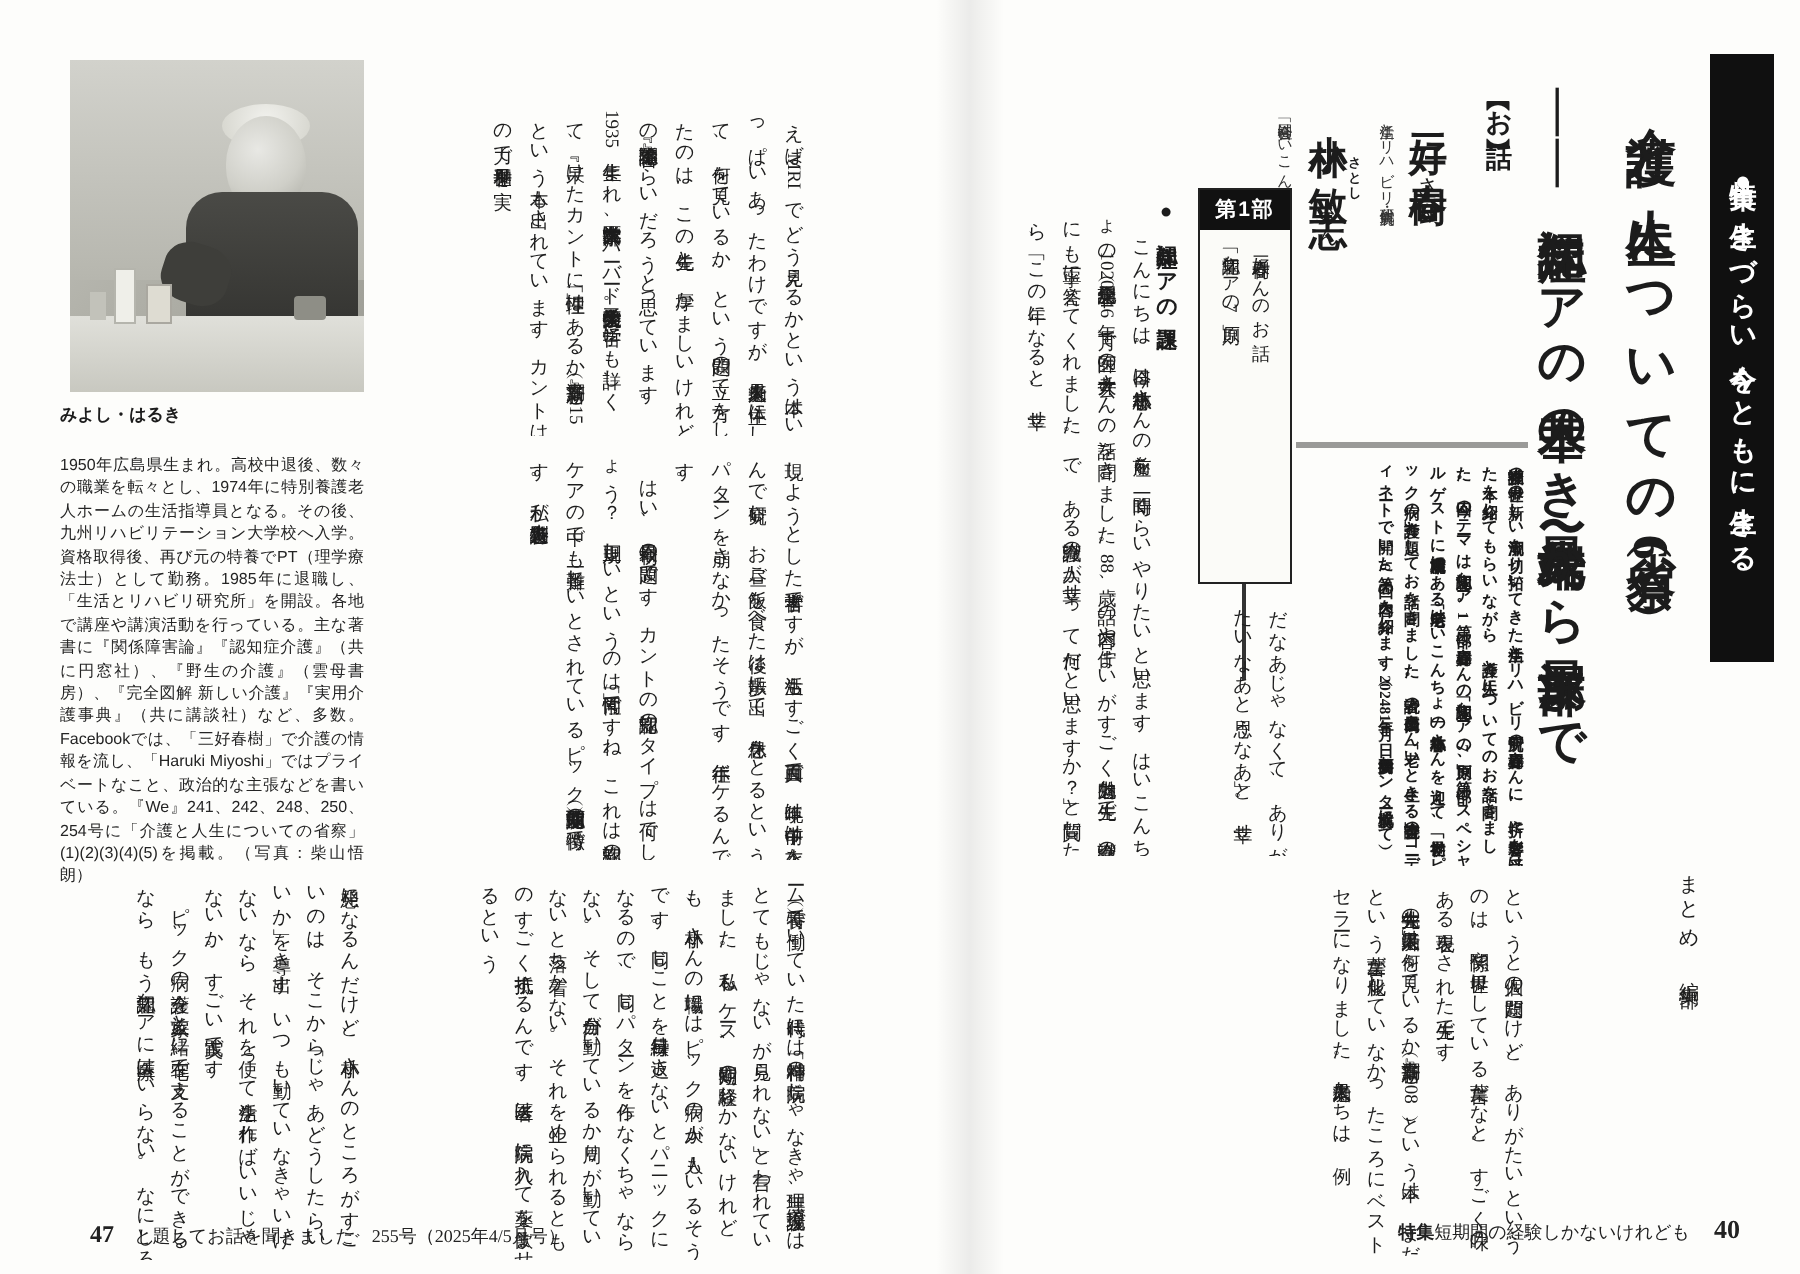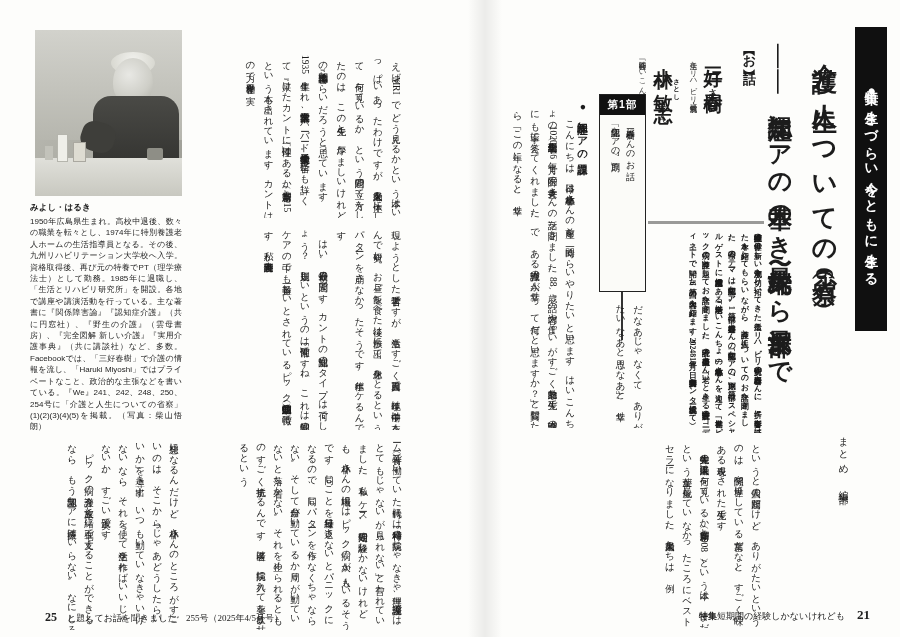--- a/index.html
+++ b/index.html
@@ -24,21 +24,21 @@
          background:linear-gradient(180deg,#4a4a46,#333330);}
   #photo .arm{position:absolute;left:46px;top:92px;width:34px;height:30px;border-radius:40%;
          background:#3e3e3a;transform:rotate(18deg);}
   #photo .table{position:absolute;left:0;top:128px;width:147px;height:38px;
          background:linear-gradient(180deg,#e0e0da,#c8c8c0);}
   #photo .b1{position:absolute;left:22px;top:104px;width:9px;height:26px;background:#efefe9;border:1px solid #b5b5ad;}
   #photo .b2{position:absolute;left:38px;top:112px;width:11px;height:18px;background:#dedcd2;border:1px solid #aaa8a0;}
   #photo .b3{position:absolute;left:10px;top:116px;width:8px;height:14px;background:#c2c2ba;}
   #photo .b4{position:absolute;left:112px;top:118px;width:16px;height:12px;background:#8e8e86;border-radius:2px;}
   .bio-name{left:30px;top:202px;font-size:8.5px;font-weight:bold;}
-  .bio-text{left:30px;top:216px;width:152px;height:222px;font-size:8px;line-height:11.4px;
+  .bio-text{left:30px;top:227px;width:152px;height:222px;font-size:8px;line-height:11.4px;
             color:#242424;text-align:justify;}
   #band1{left:186px;top:55px;width:219px;height:163px;font-size:9.5px;line-height:18.2px;}
   #band2{left:186px;top:224px;width:219px;height:206px;font-size:9.5px;line-height:18.2px;}
   #band3a{left:186px;top:437px;width:219px;height:193px;font-size:9.5px;line-height:17px;}
   #band3b{left:30px;top:437px;width:152px;height:193px;font-size:9.5px;line-height:17px;}
   .footerL{left:45px;top:610px;font-size:9px;color:#222;}
   .footerL .pnum{font-size:12px;font-weight:bold;margin-right:10px;}
   
   #banner{left:855px;top:27px;width:32px;height:304px;background:#101010;color:#fff;
           display:flex;align-items:center;justify-content:center;}
@@ -93,21 +93,21 @@
 <div class="abs bio-text gothic">1950年広島県生まれ。高校中退後、数々の職業を転々とし、1974年に特別養護老人ホームの生活指導員となる。その後、九州リハビリテーション大学校へ入学。資格取得後、再び元の特養でPT（理学療法士）として勤務。1985年に退職し、「生活とリハビリ研究所」を開設。各地で講座や講演活動を行っている。主な著書に『関係障害論』『認知症介護』（共に円窓社）、『野生の介護』（雲母書房）、『完全図解 新しい介護』『実用介護事典』（共に講談社）など、多数。Facebookでは、「三好春樹」で介護の情報を流し、「Haruki Miyoshi」ではプライベートなこと、政治的な主張などを書いている。『We』241、242、248、250、254号に「介護と人生についての省察」(1)(2)(3)(4)(5)を掲載。（写真：柴山悟朗）</div>
 
 <div id="band1" class="band">えばMRIでどう見えるかという本はいっぱいあったわけですが、痴呆老人を主体にして、何を見ているか、という問題の立て方をしたのは、この先生と、厚かましいけれど私の本『関係障害論』くらいだろうと思っています。1935年生まれ、東京大学医学部卒業、ハーバード大学公衆衛生大学院修了。哲学にも詳しくて、『呆けたカントに「理性」はあるか』（新潮新書、2015）という本も出されています。カントは理性の力で世界平和を実</div>
 <div id="band2" class="band">現しようとした哲学者ですが、生活もすごく真面目で、晩年は午前中は本を読んで研究し、お昼ご飯を食べた後は散歩に出て、休息をとるという生活パターンを崩さなかったそうです。往年ボケるんです。
 　はい、今日最初の問題です。カントの認知症のタイプは何でしょう？　規則正しいというのは「常同性」ですね。これは認知症のケアの中でも一番難しいとされているピック病（前頭側頭型認知症）の特徴です。私が特別養護老人ホ</div>
 <div id="band3a" class="band">ーム（特養）で働いていた時代には「精神科の病院じゃなきゃ無理、介護現場ではとてもじゃないが見られない」と言われていました。私も3ケース、短期間の経験しかないけれども、小林さんの職場にはピック病の人が5人もいるそうです。同じことを毎日繰り返さないとパニックになるので、同じパターンを作らなくちゃならない。そして自分が動いているか周りが動いていないと落ち着かない。それを止められるとものすごく抵抗するんです。医者は、病院に入れて薬を飲ませるという</div>
 <div id="band3b" class="band">発想になるんだけど、小林さんのところがすごいのは、そこから「じゃあどうしたらいいか」を導き出す。いつも動いていなきゃいけないなら、それを使って生活を作ればいいじゃないか。すごい実践です。
 　ピック病の介護を家族と一緒に在宅で支えることができるなら、もう認知症ケアに医療はいらない。なにしろ薬</div>
 
 <div class="abs footerL">
-  <span class="pnum">25</span><span>と題してお話を聞きました　255号（2025年4/5月号）</span>
+  <span class="pnum">47</span><span>と題してお話を聞きました　255号（2025年4/5月号）</span>
 </div>
 
 <div id="fold" class="abs"></div>
 
 <div id="banner" class="abs gothic">
   <span class="txt">特集●生きづらい今をともに生きる</span>
 </div>
 
 <div id="title1" class="abs v">介護と人生についての省察（6）</div>
 <div id="title2" class="abs v">――認知症ケアの基本のき〜最先端から最深部まで</div>
@@ -136,14 +136,14 @@
 <div id="box-tail" class="abs"></div>
 
 <div id="subhead" class="abs v gothic">●認知症ケアの課題</div>
 
 <div id="rbody-upper" class="band">　こんにちは。今日は小林敏志さんの前座を、一時間くらいやりたいと思います。はいこんちょの10周年記念集会（2024年6月）で医師の大井玄さんの話を聞きました。88歳、話の内容や佇まいがすごく魅力的な先生で、介護職の質問にも丁寧に答えてくれました。で、ある介護職の人が「幸せって何だと思いますか？」と質問したら、「この年になると、幸せ</div>
 <div id="rbody-mid" class="band">だなあじゃなくて、ありがたいなあと思うなあ」と。幸せ</div>
 <div id="rbody-lower" class="band">というと個人の問題だけど、ありがたいというのは、関係や世界にしている言葉だなと。すごく味のある表現をされた先生です。
 　大井先生の『「痴呆老人」は何を見ているか』（新潮新書、2008）という本は、まだ認知症という言葉が一般化していなかったころにベストセラーになりました。痴呆老人たちは、例</div>
 
 <div class="abs footerR">
-  <span class="flabel">特集</span><span>短期間の経験しかないけれども</span><span class="pnum">21</span>
+  <span class="flabel">特集</span><span>短期間の経験しかないけれども</span><span class="pnum">40</span>
 </div>
 
 </body></html>

